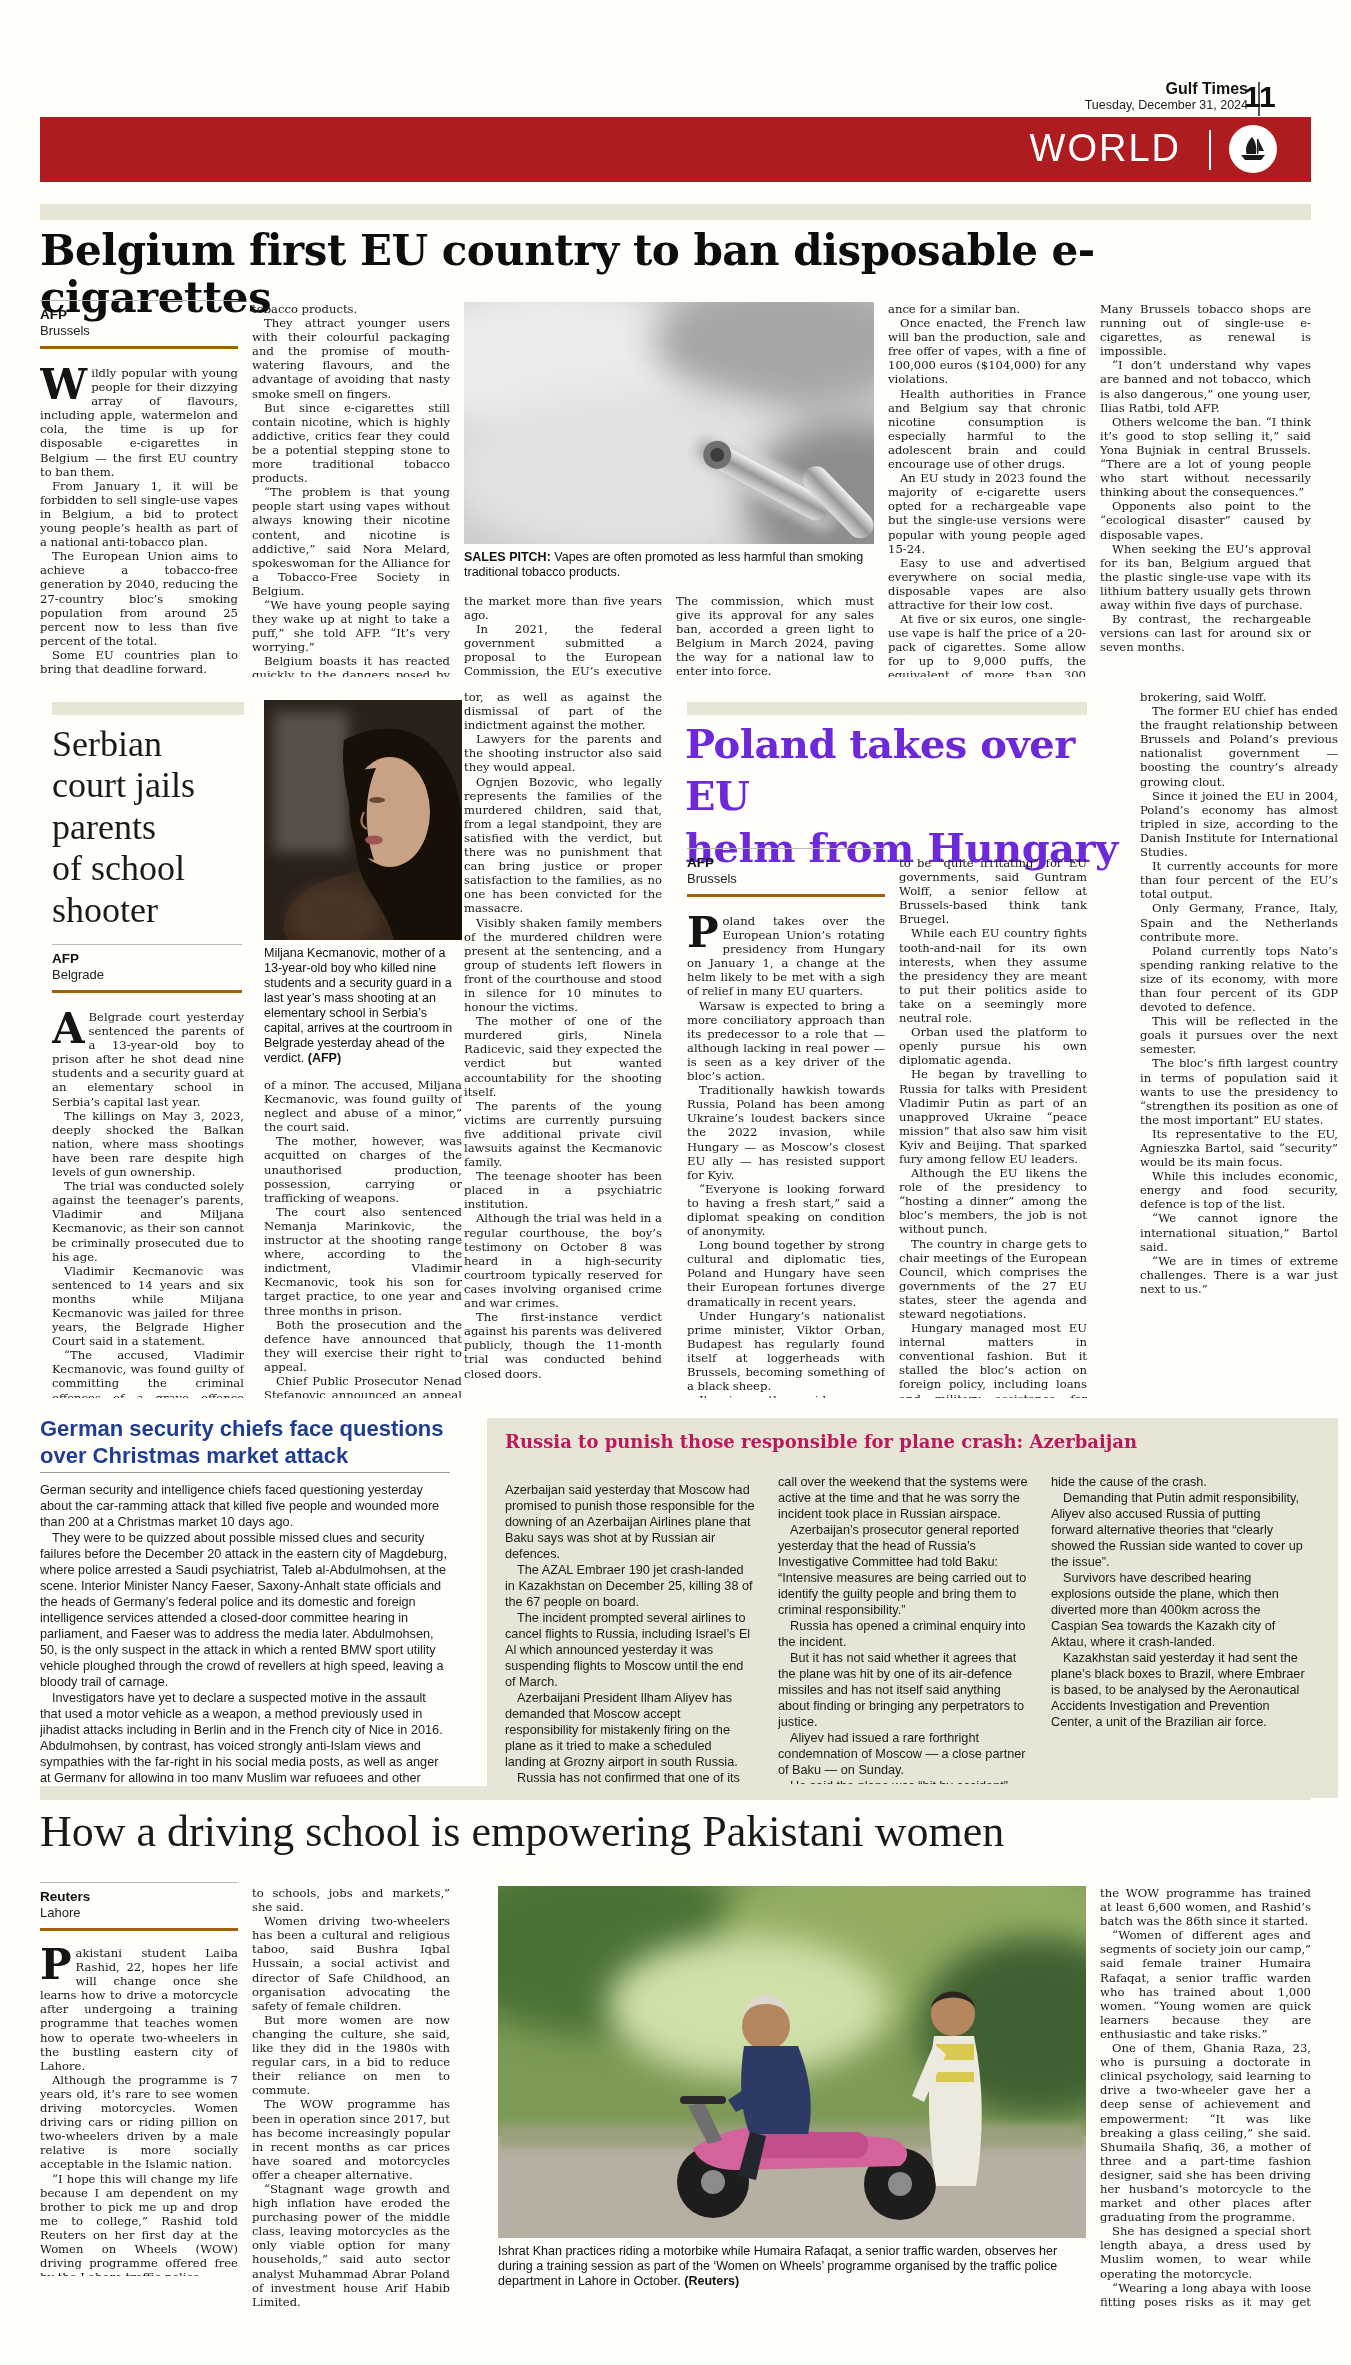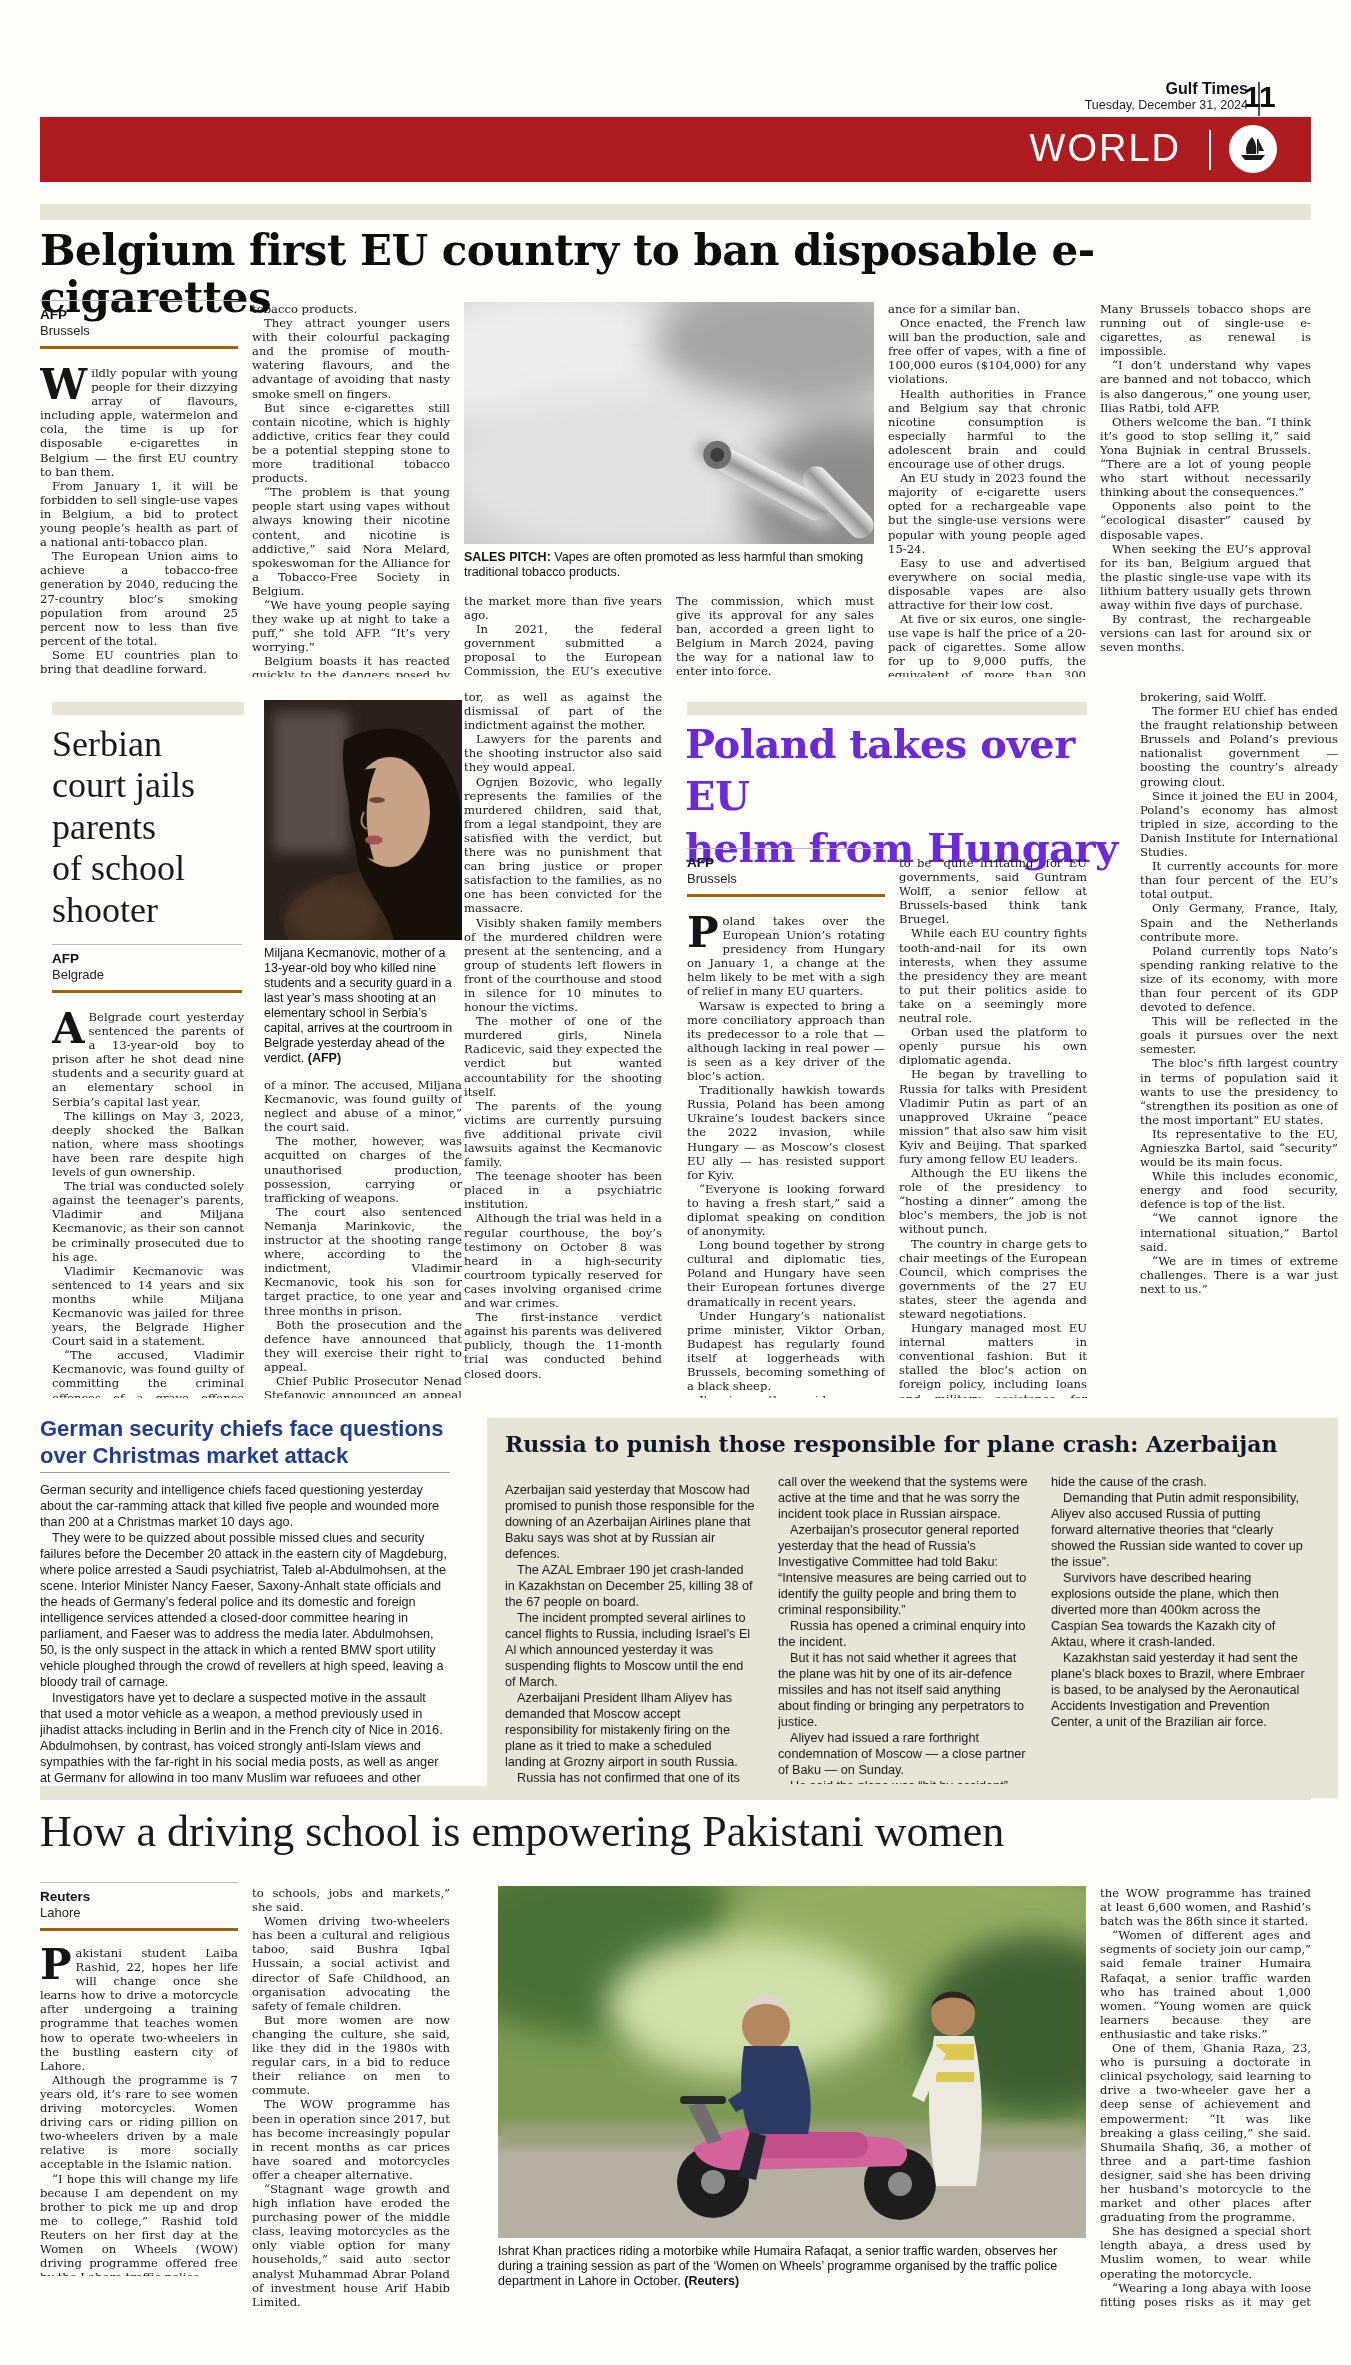--- a/index.html
+++ b/index.html
@@ -18,21 +18,21 @@
   
   .kicker{background:#e8e4d6;}
   .rule{background:#9a9a9a;height:1px;}
   
   h1,h2{margin:0;padding:0;font-weight:normal;}
   .hl-main{font-family:"DejaVu Serif",serif;font-weight:bold;font-size:42px;line-height:1.12;letter-spacing:-0.5px;color:#0d0d0d;}
   .hl-poland{font-family:"DejaVu Serif",serif;font-weight:bold;font-size:40px;line-height:1.3;letter-spacing:-0.5px;color:#6d28d9;white-space:pre-line;}
   .hl-light{font-family:"Liberation Serif",serif;font-weight:400;font-size:36px;line-height:1.15;color:#1a1a1a;white-space:pre-line;}
   .hl-wow{font-family:"Liberation Serif",serif;font-weight:400;font-size:44px;line-height:1.1;color:#1a1a1a;}
   .hl-german{font-family:"Liberation Sans",sans-serif;font-weight:bold;font-size:22px;line-height:1.22;color:#1f3e92;white-space:pre-line;}
-  .hl-russia{font-family:"DejaVu Serif",serif;font-weight:bold;font-size:22px;line-height:1.15;color:#0f172a;}
+  .hl-russia{font-family:"DejaVu Serif",serif;font-weight:bold;font-size:18px;line-height:1.15;color:#be185d;}
   
   .byline{border-top:1px solid #b9b9b9;border-bottom:3px solid #a16207;padding:6px 0 8px;}
   .byline .agency{font-weight:bold;font-size:13.5px;color:#111;}
   .byline .place{font-size:13px;color:#222;margin-top:1px;}
   
   .serifbody{font-family:"DejaVu Serif",serif;font-size:11.6px;line-height:14.1px;text-align:justify;color:#151515;overflow:hidden;}
   .sansbody{font-family:"Liberation Sans",sans-serif;font-size:12.7px;line-height:16px;color:#1b1b1b;overflow:hidden;text-align:left;}
   .col p{margin:0;text-indent:12px;}
   .col p:first-child{text-indent:0;}
   .lead > p:first-child::first-letter{float:left;font-family:"DejaVu Serif",serif;font-weight:bold;font-size:42px;line-height:34px;padding:2px 4px 0 0;}

